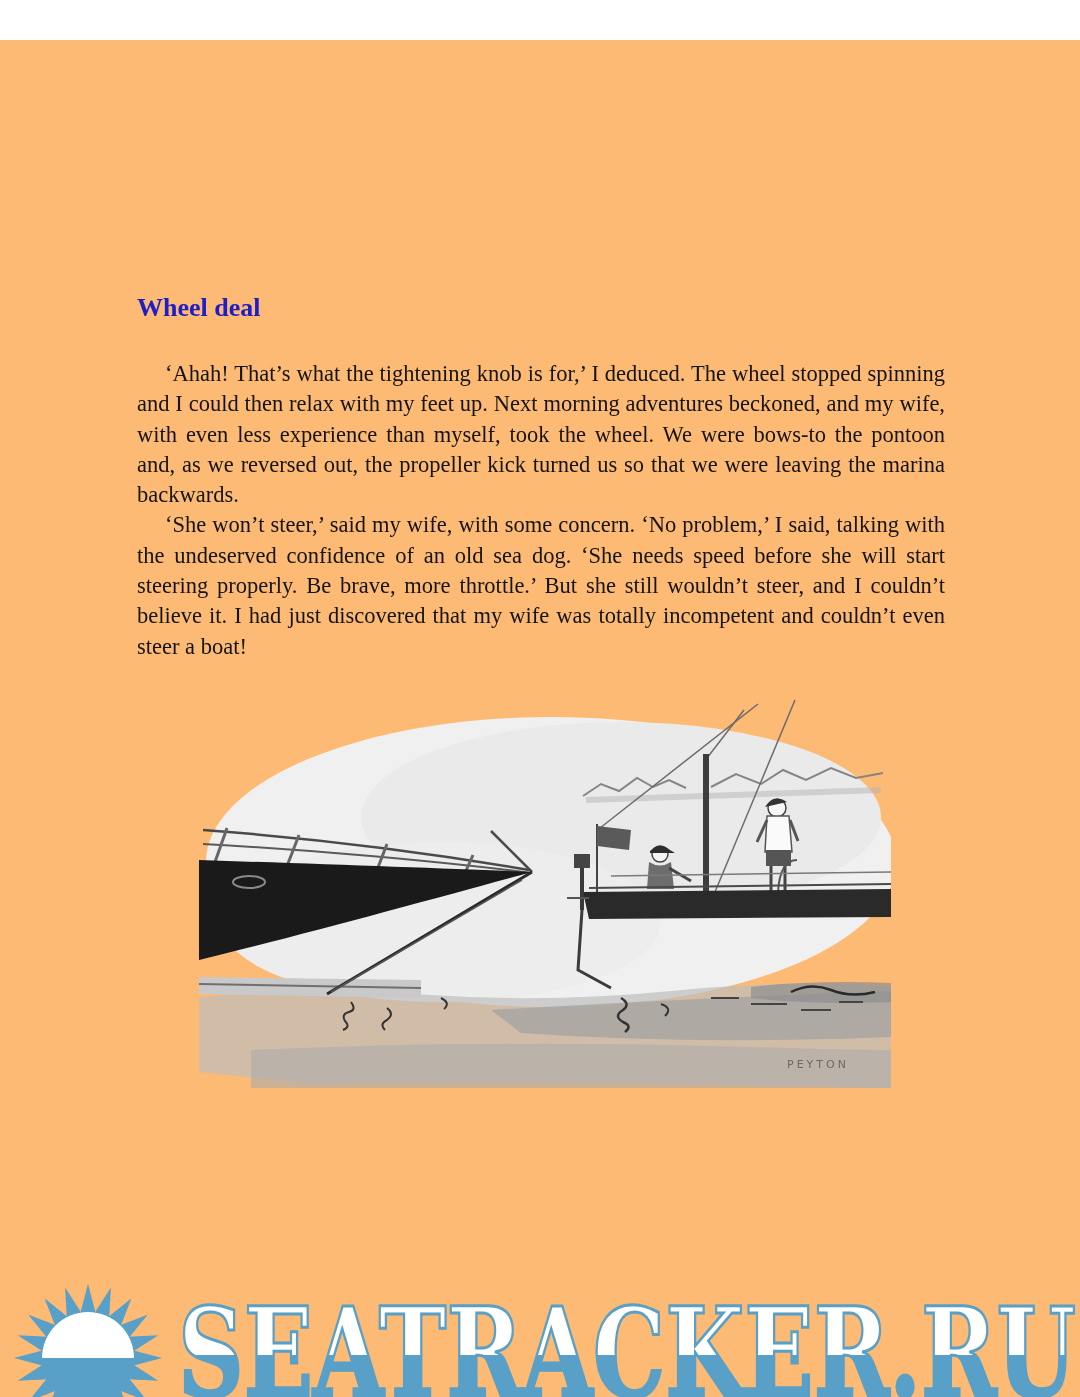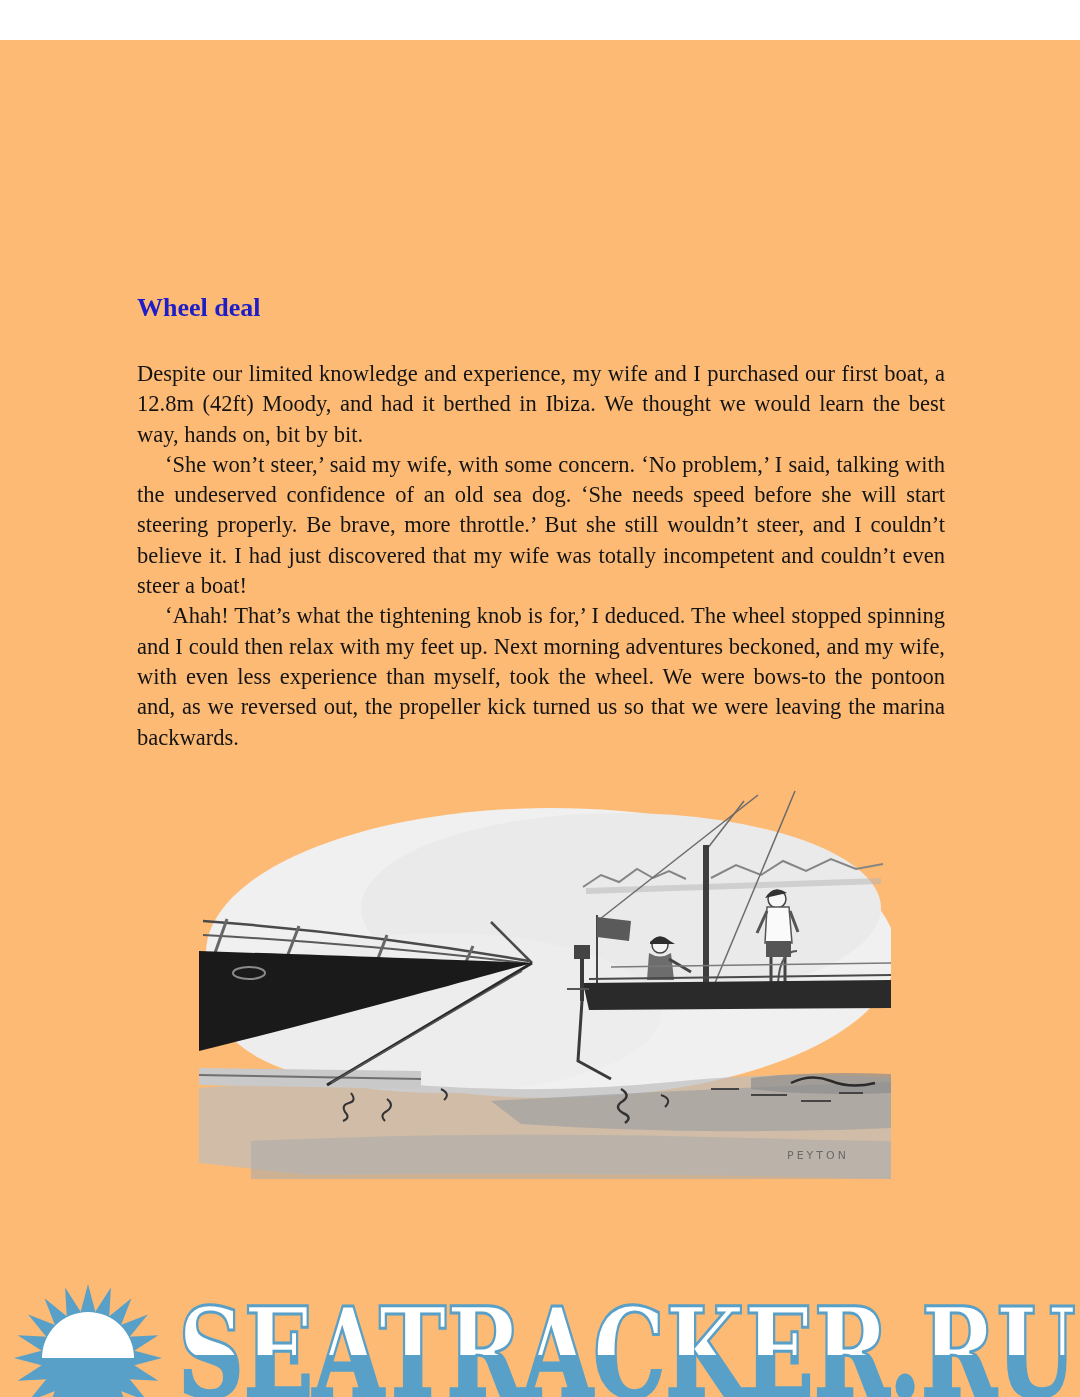--- a/index.html
+++ b/index.html
@@ -16,23 +16,22 @@
   svg text.sig{font-family:"DejaVu Sans", sans-serif;}
   svg text.wmtxt{font-family:"DejaVu Serif", serif;font-weight:bold;}
 </style>
 </head>
 <body>
 
 <div class="page">
 
   <div class="content">
     <h1 class="heading">Wheel deal</h1>
-    <p class="body-par">Despite our limited knowledge and experience, my wife and I purchased our first boat, a 12.8m (42ft) Moody, and had it berthed in Ibiza. We thought we would learn the best way, hands on, bit by bit.</p>
+    <p class="body-par indent">‘Ahah! That’s what the tightening knob is for,’ I deduced. The wheel stopped spinning and I could then relax with my feet up. Next morning adventures beckoned, and my wife, with even less experience than myself, took the wheel. We were bows-to the pontoon and, as we reversed out, the propeller kick turned us so that we were leaving the marina backwards.</p>
     <p class="body-par indent">‘She won’t steer,’ said my wife, with some concern. ‘No problem,’ I said, talking with the undeserved confidence of an old sea dog. ‘She needs speed before she will start steering properly. Be brave, more throttle.’ But she still wouldn’t steer, and I couldn’t believe it. I had just discovered that my wife was totally incompetent and couldn’t even steer a boat!</p>
-    <p class="body-par indent">‘Ahah! That’s what the tightening knob is for,’ I deduced. The wheel stopped spinning and I could then relax with my feet up. Next morning adventures beckoned, and my wife, with even less experience than myself, took the wheel. We were bows-to the pontoon and, as we reversed out, the propeller kick turned us so that we were leaving the marina backwards.</p>
 
     <figure class="illus">
       <svg viewBox="0 0 700 400" width="700" height="400">
 
         <g>
           <ellipse cx="360" cy="170" rx="345" ry="145" fill="#f0f0f0"></ellipse>
           <ellipse cx="430" cy="125" rx="260" ry="95" fill="#eaeaea"></ellipse>
           <ellipse cx="250" cy="230" rx="220" ry="80" fill="#ededed"></ellipse>
         </g>
 

